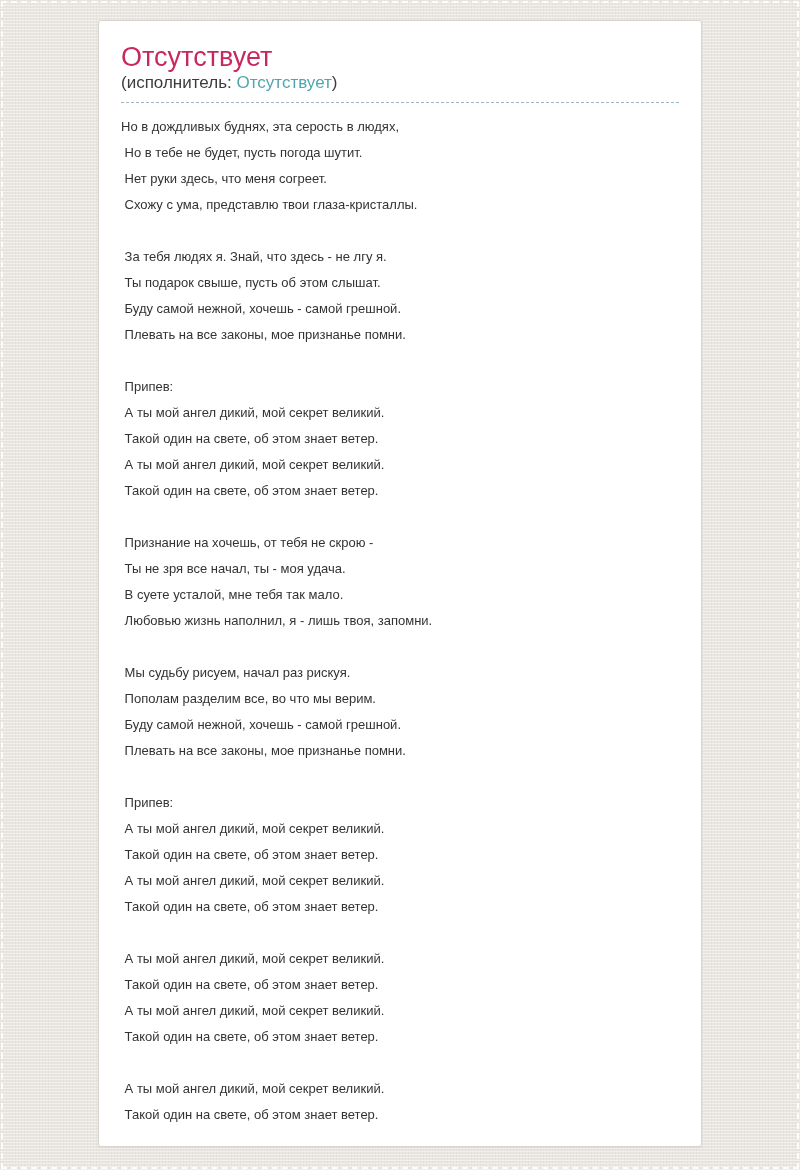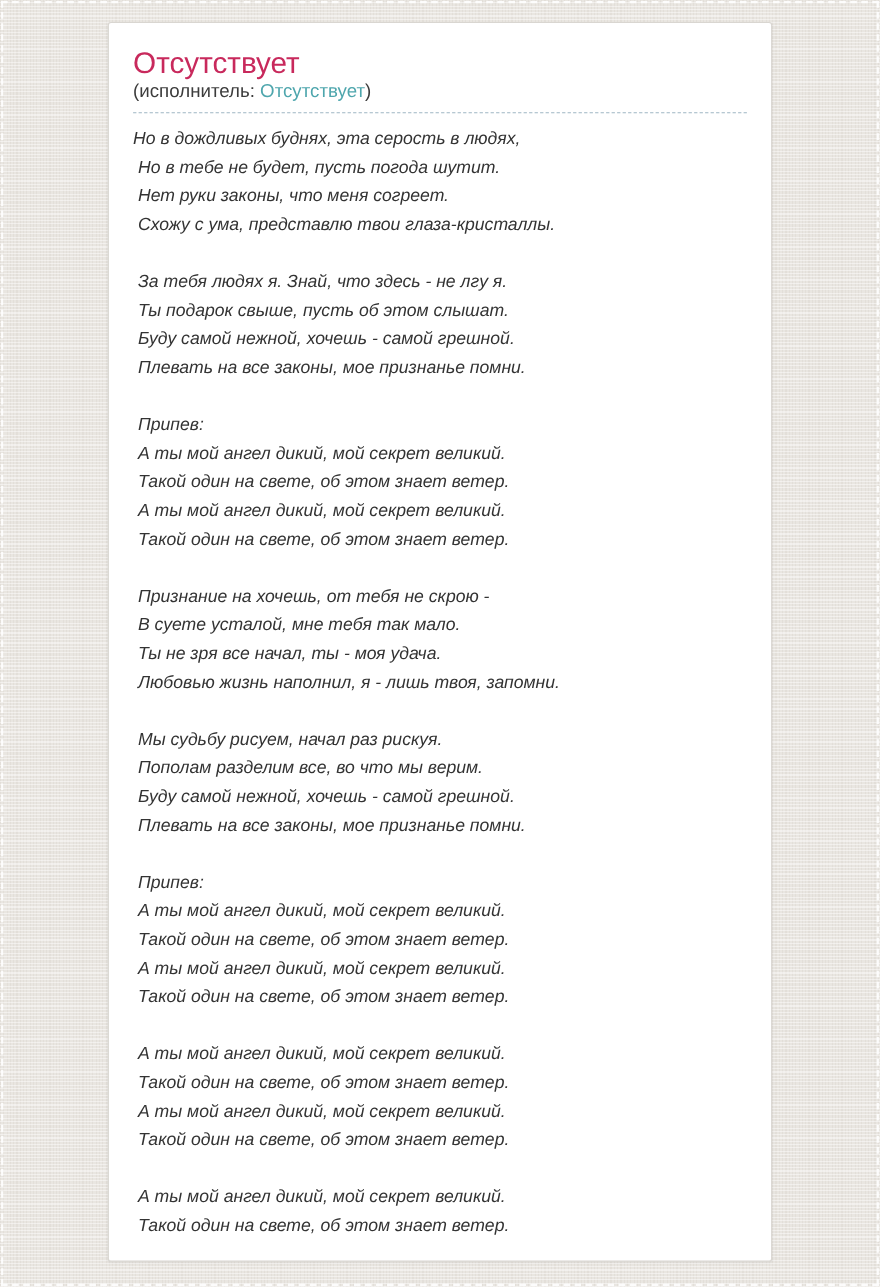--- a/index.html
+++ b/index.html
@@ -52,24 +52,23 @@
     line-height: 22px;
     color: #3c3c3c;
   }
   .artist-link {
     color: #4ea6ad;
     text-decoration: none;
     cursor: pointer;
   }
   .lyrics {
     margin-top: 11px;
-    font-size: 16px;
+    font-size: 13px;
     line-height: 26px;
     color: #333333;
-    font-style: italic;
   }
   .stanza {
     margin: 0 0 26px 0;
   }
   .stanza:last-child {
     margin-bottom: 0;
   }
   .line {
     white-space: pre; 
   }
@@ -84,40 +83,40 @@
     <h1 class="song-title" style="color: rgb(200, 41, 92);">Отсутствует</h1>
     <div class="artist-line">
       <span>(исполнитель: </span><span class="artist-link" style="color: rgb(78, 166, 173);">Отсутствует</span><span>)</span>
     </div>
   </div>
 
   <div class="lyrics" style="color: rgb(51, 51, 51);">
       <div class="stanza">
         <div class="line">Но в дождливых буднях, эта серость в людях,</div>
         <div class="line"> Но в тебе не будет, пусть погода шутит.</div>
-        <div class="line"> Нет руки законы, что меня согреет.</div>
+        <div class="line"> Нет руки здесь, что меня согреет.</div>
         <div class="line"> Схожу с ума, представлю твои глаза-кристаллы.</div>
       </div>
       <div class="stanza">
         <div class="line"> За тебя людях я. Знай, что здесь - не лгу я.</div>
         <div class="line"> Ты подарок свыше, пусть об этом слышат.</div>
         <div class="line"> Буду самой нежной, хочешь - самой грешной.</div>
         <div class="line"> Плевать на все законы, мое признанье помни.</div>
       </div>
       <div class="stanza">
         <div class="line"> Припев:</div>
         <div class="line"> А ты мой ангел дикий, мой секрет великий.</div>
         <div class="line"> Такой один на свете, об этом знает ветер.</div>
         <div class="line"> А ты мой ангел дикий, мой секрет великий.</div>
         <div class="line"> Такой один на свете, об этом знает ветер.</div>
       </div>
       <div class="stanza">
         <div class="line"> Признание на хочешь, от тебя не скрою -</div>
+        <div class="line"> Ты не зря все начал, ты - моя удача.</div>
         <div class="line"> В суете усталой, мне тебя так мало.</div>
-        <div class="line"> Ты не зря все начал, ты - моя удача.</div>
         <div class="line"> Любовью жизнь наполнил, я - лишь твоя, запомни.</div>
       </div>
       <div class="stanza">
         <div class="line"> Мы судьбу рисуем, начал раз рискуя.</div>
         <div class="line"> Пополам разделим все, во что мы верим.</div>
         <div class="line"> Буду самой нежной, хочешь - самой грешной.</div>
         <div class="line"> Плевать на все законы, мое признанье помни.</div>
       </div>
       <div class="stanza">
         <div class="line"> Припев:</div>

